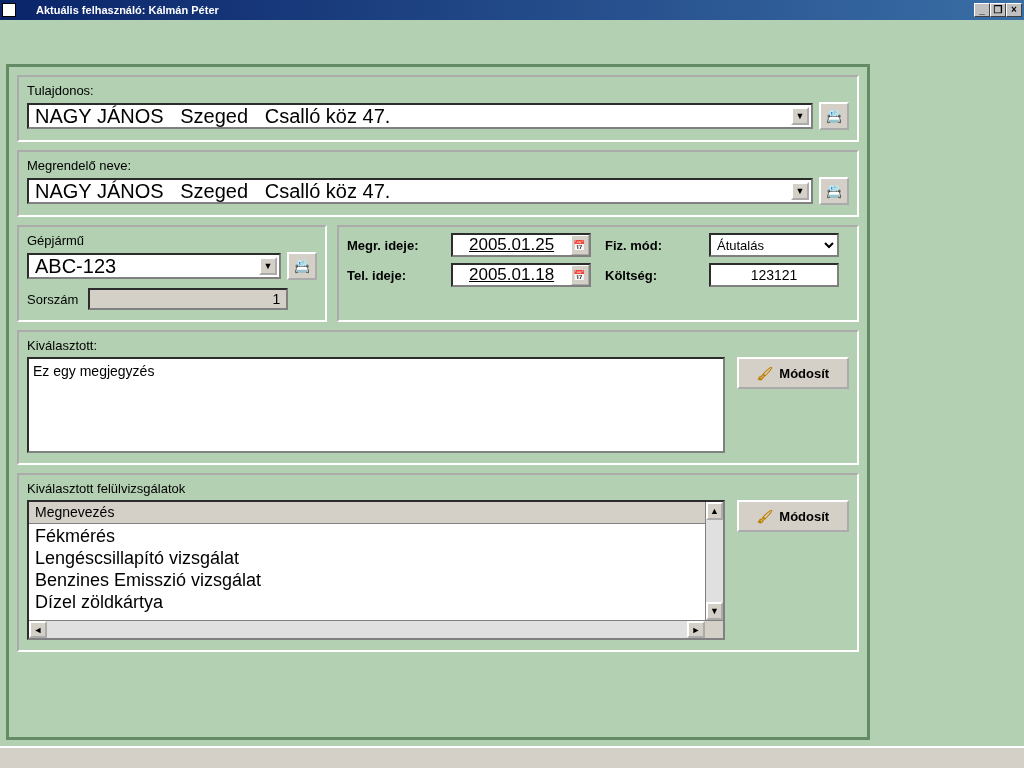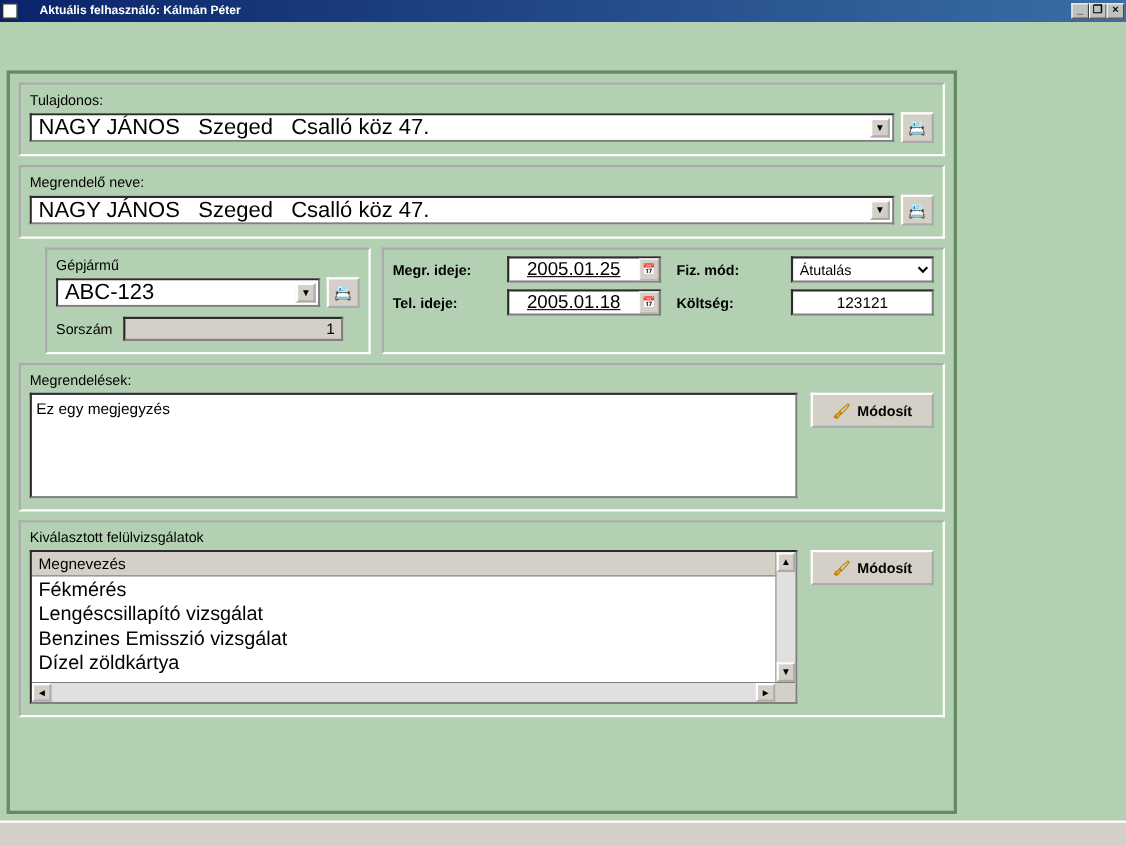--- a/index.html
+++ b/index.html
@@ -71,21 +71,21 @@
   .combo .drop {
     position:absolute; right:2px; top:2px; bottom:2px; width:18px;
     background:#D4D0C8; border:2px outset #fff; display:flex; align-items:center; justify-content:center;
     font-size:9px; color:#000; cursor:default;
   }
   .iconbtn {
     width:30px; height:28px; background:#D4D0C8; border:2px outset #fff;
     display:flex; align-items:center; justify-content:center; font-size:13px; cursor:default;
   }
   .row2 { display:flex; gap:10px; }
-  .col-veh { width:310px;margin-left:24px; }
+  .col-veh { width:310px; }
   .col-dates { flex:1; padding:6px 8px;}
   .grid2 { display:grid; grid-template-columns:90px 140px 90px 130px; gap:6px 14px; align-items:center;}
   .grid2 .lab { font-size:13px; font-weight:bold;}
   .datebox { position:relative; }
   .datebox input { width:100%; height:24px; border:2px inset #808080; padding:0 24px 0 16px; font-size:17px;text-decoration:underline;}
   .datebox .calbtn { position:absolute; right:2px; top:2px; width:18px; height:20px; background:#D4D0C8; border:1px outset #fff; font-size:10px; display:flex; align-items:center; justify-content:center; cursor:default;}
   .selbox { position:relative; }
   .selbox select { width:100%; height:24px; border:2px inset #808080; font-size:13px; background:#fff; padding:0 2px;}
   .numinput { width:100%; height:24px; border:2px inset #808080; text-align:center; padding:0 6px; font-size:14px; background:#fff; }
   .sorszam { display:flex; align-items:center; gap:10px; margin-top:8px;}
@@ -268,21 +268,21 @@
             <input value="2005.01.18" style="">
             <div class="calbtn">📅</div>
           </div>
           <div class="lab">Költség:</div>
           <div><input class="numinput" value="123121" style=""></div>
         </div>
       </div>
     </div>
 
     <div class="panel">
-      <div class="fieldlabel">Megrendelések:</div>
+      <div class="fieldlabel">Kiválasztott:</div>
       <div class="notes">
         <textarea style="">Ez egy megjegyzés</textarea>
         <div>
           <div class="modbtn">
             <span class="ico-paint">🖌</span>
             <span>Módosít</span>
           </div>
         </div>
       </div>
     </div>

